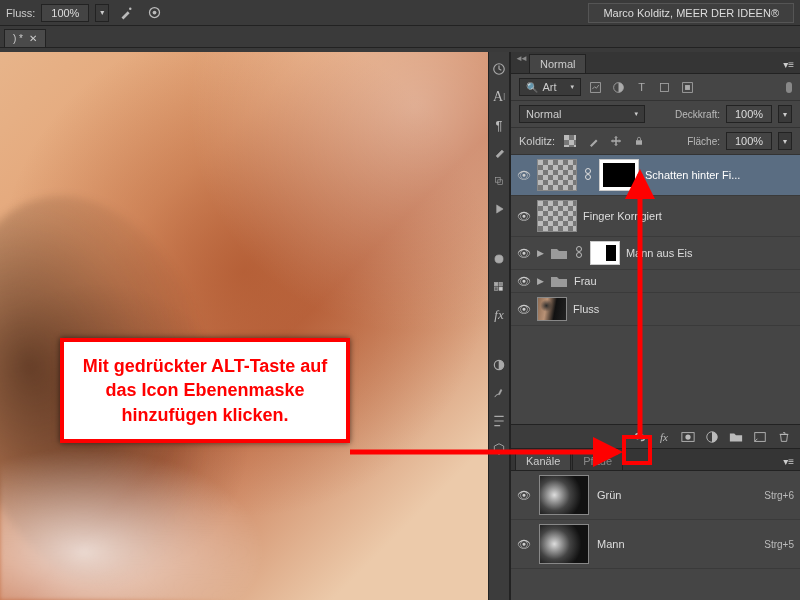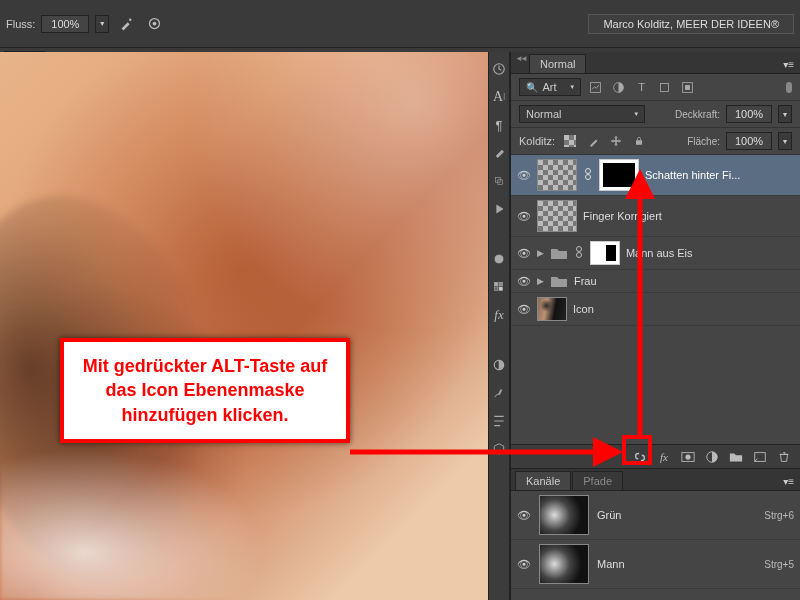--- a/index.html
+++ b/index.html
@@ -1,19 +1,19 @@
 <!DOCTYPE html>
 <html><head>
 <meta charset="utf-8">
 <style>
   * { box-sizing: border-box; margin: 0; padding: 0; font-family: Arial, sans-serif; }
   body { background: #3a3a3a; width: 800px; height: 600px; overflow: hidden; color: #ccc; font-size: 11px; position: relative; }
 
   
-  .topbar { height: 48px; background: #3a3a3a; border-bottom: 1px solid #222; display: flex; align-items: center; padding: 0 6px; }
+  .topbar { height: 26px; background: #3a3a3a; border-bottom: 1px solid #222; display: flex; align-items: center; padding: 0 6px; }
   .top-left { display: flex; align-items: center; gap: 6px; }
   .val-box { background: #444; border: 1px solid #222; color: #ddd; padding: 2px 6px; font-size: 11px; width: 48px; text-align: center; }
   .arrow-btn { width: 14px; height: 18px; background: #3a3a3a; border: 1px solid #222; display: flex; align-items: center; justify-content: center; font-size: 8px; }
   .top-icon { width: 22px; height: 22px; display: flex; align-items: center; justify-content: center; font-size: 14px; }
   .top-right { margin-left: auto; }
   .author-box { background: #3f3f3f; border: 1px solid #555; color: #ddd; padding: 3px 14px; font-size: 11px; }
 
   .tab-strip { height: 22px; background: #3a3a3a; border-bottom: 1px solid #222; display: flex; align-items: flex-end; padding-left: 4px; }
   .doc-tab { background: #4a4a4a; border: 1px solid #222; border-bottom: none; padding: 3px 8px; font-size: 10px; display: flex; gap: 6px; align-items: center; }
   .doc-tab .close { font-size: 10px; }
@@ -74,21 +74,21 @@
   .mini-thumb { width: 30px; height: 24px; border: 1px solid #888; }
 
   .photo { background:
     radial-gradient(circle at 30% 35%, #2a2a2a, transparent 25%),
     linear-gradient(100deg, #8d6b52 0%, #b99276 30%, #111 60%, #222 100%); }
 
   .layers-bottom { height: 24px; background: #3c3c3c; border-top: 1px solid #222; display: flex; align-items: center; justify-content: flex-end; gap: 8px; padding: 0 8px; }
   .lb-icon { width: 16px; height: 16px; display: flex; align-items: center; justify-content: center; color: #bbb; }
   .lb-icon svg { width: 14px; height: 14px; fill: #bbb; }
 
-  .channels { height: 132px; border-top: 1px solid #222; display: flex; flex-direction: column; }
+  .channels { height: 152px; border-top: 1px solid #222; display: flex; flex-direction: column; }
   .ch-row { display: flex; align-items: center; padding: 4px 6px; gap: 8px; border-bottom: 1px solid #3a3a3a; }
   .ch-thumb { width: 50px; height: 40px; border: 1px solid #888;
     background:
       radial-gradient(circle at 30% 50%, #ddd, #444 40%, #111 70%),
       #222; }
   .ch-short { margin-left: auto; font-size: 10px; color: #bbb; }
 
   
   .callout { position: absolute; left: 60px; top: 338px; width: 290px; background: #fff; border: 4px solid #f00;
     color: #f00; font-family: Arial, sans-serif; font-weight: bold; font-size: 18px; line-height: 1.35;
@@ -332,21 +332,21 @@
           <svg width="16" height="12" viewBox="0 0 16 12">
             <path d="M0 2h6l2 2h8v8H0z"></path>
           </svg>
         </div>
       <span class="layer-label">Frau</span>
     </div>
 
     <div class="layer-row">
       <div class="eye">👁</div>
       <div class="mini-thumb photo"></div>
-      <span class="layer-label">Icon</span>
+      <span class="layer-label">Fluss</span>
     </div>
 
   </div>
 
   <div class="layers-bottom">
     <div class="lb-icon">
         <svg viewBox="0 0 16 16">
           <path d="M6 10a3 3 0 010-6h1M10 6a3 3 0 010 6H9" fill="none" stroke="#bbb" stroke-width="1.5"></path>
         </svg>
       </div>

